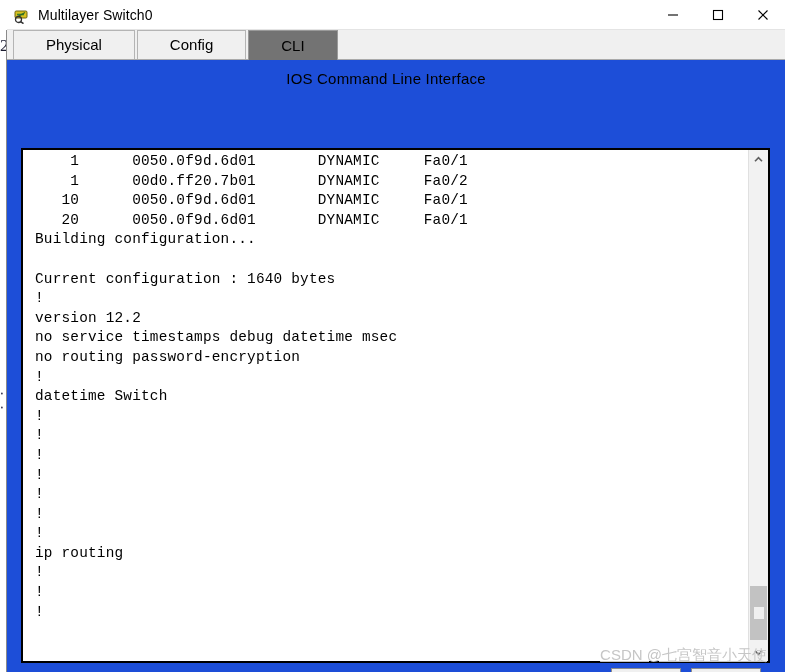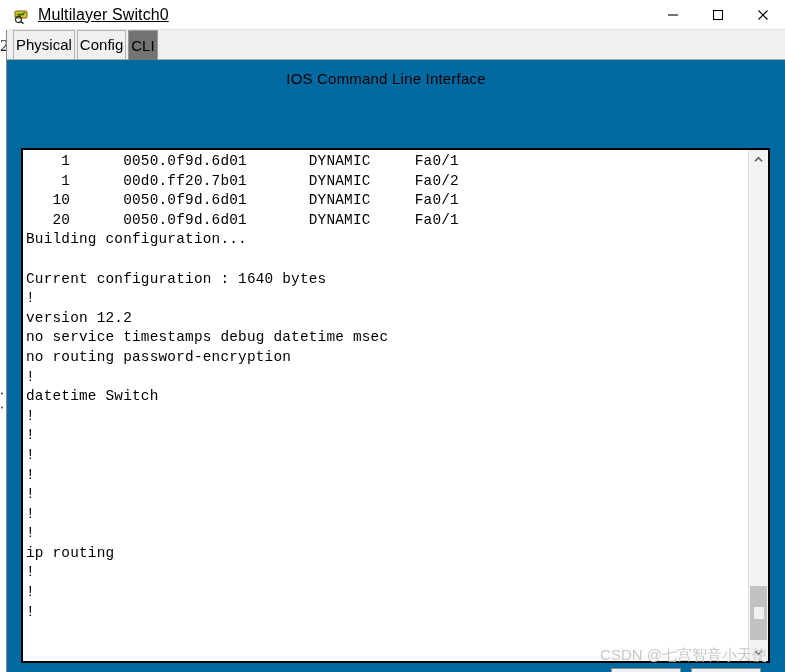--- a/index.html
+++ b/index.html
@@ -50,25 +50,24 @@
   }
   .title-icon {
     width: 18px;
     height: 18px;
     margin-left: 6px;
     margin-right: 7px;
     position: relative;
     flex: none;
   }
   .title-text {
-    font-size: 16px;
+    font-size: 14px;
     color: #000000;
     letter-spacing: 0.1px;
     font-family: "Liberation Sans", sans-serif;
-    text-decoration: underline;
   }
   .win-controls {
     position: absolute;
     right: 0;
     top: 0;
     display: flex;
     height: 29px;
   }
   .win-btn {
     width: 45px;
@@ -87,21 +86,21 @@
     background: #f0f0f0;
     border-bottom: 1px solid #aaaaaa;
     display: flex;
     align-items: flex-end;
     padding-left: 6px;
     box-sizing: border-box;
   }
   .tab {
     height: 29px;
     line-height: 28px;
-    padding: 0 2px;
+    padding: 0 32px;
     font-size: 15px;
     color: #000000;
     background: #f0f0f0;
     border: 1px solid #b4b4b4;
     border-bottom: none;
     margin-right: 2px;
     box-sizing: border-box;
     font-family: "Liberation Sans", sans-serif;
     cursor: default;
     position: relative;
@@ -112,21 +111,21 @@
     z-index: 3;
     margin-bottom: -1px;
     height: 30px;
     line-height: 29px;
   }
 
   
   .panel {
     position: relative;
     height: 613px;
-    background: #0369a1;
+    background: #1d4ed8;
     box-sizing: border-box;
   }
   .panel-heading {
     text-align: center;
     font-size: 15px;
     color: #000000;
     padding-top: 10px;
     padding-bottom: 6px;
     padding-right: 20px;
     font-family: "Liberation Sans", sans-serif;
@@ -141,21 +140,21 @@
     width: 749px;
     height: 515px;
     border: 2px solid #000000;
     box-sizing: border-box;
     background: #ffffff;
     display: flex;
   }
   .terminal {
     flex: 1;
     overflow: hidden;
-    padding: 2px 0 0 3px;
+    padding: 2px 0 0 12px;
     box-sizing: border-box;
   }
   .term-line {
     font-family: "Liberation Mono", "DejaVu Sans Mono", monospace;
     font-size: 14.4px;
     line-height: 19.6px;
     color: #000000;
     white-space: pre;
     letter-spacing: 0.2px;
   }
@@ -230,20 +229,21 @@
   
   .watermark {
     position: absolute;
     right: 18px;
     bottom: 8px;
     font-size: 15px;
     color: #c6c6c6;
     font-family: "Liberation Sans", sans-serif;
     user-select: none;
     white-space: nowrap;
+    text-decoration: underline;
   }
 </style>
 </head>
 <body>
 
 <div class="bg-artifact" style="left:0px; top:36px;">2</div>
 <div class="bg-rule" style="left:6px; top:30px; height:642px;"></div>
 <div class="bg-artifact" style="left:0px; top:382px; font-size:14px; color:#3a3a55;">‧</div>
 <div class="bg-artifact" style="left:0px; top:396px; font-size:14px; color:#3a3a55;">‧</div>
 

